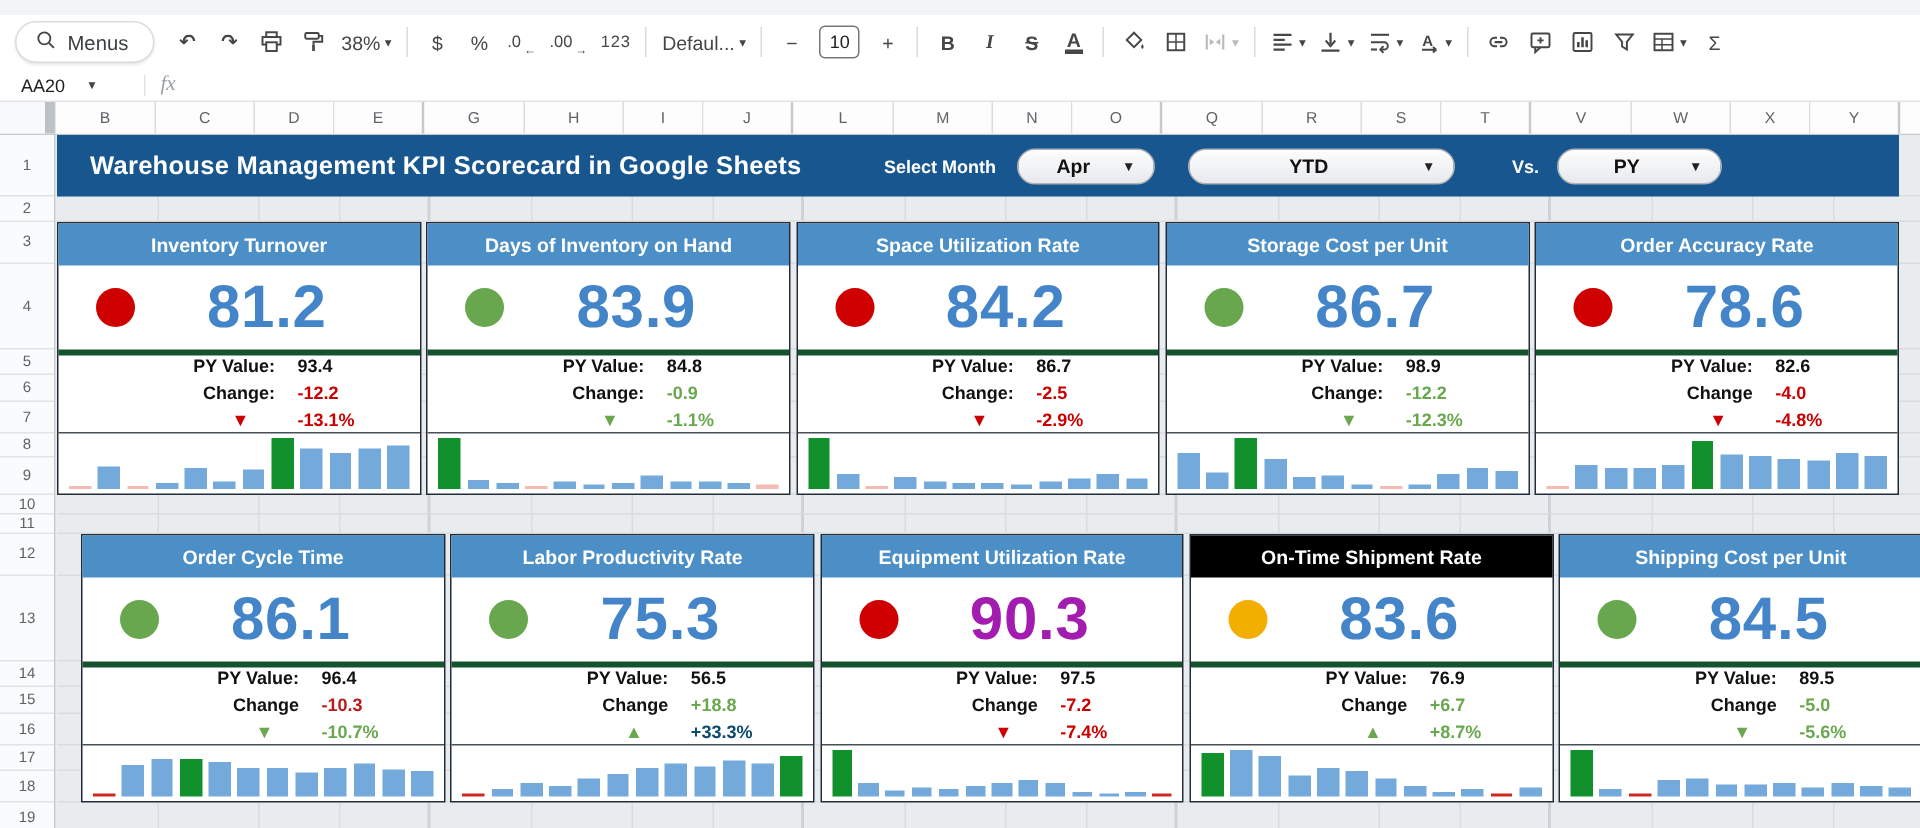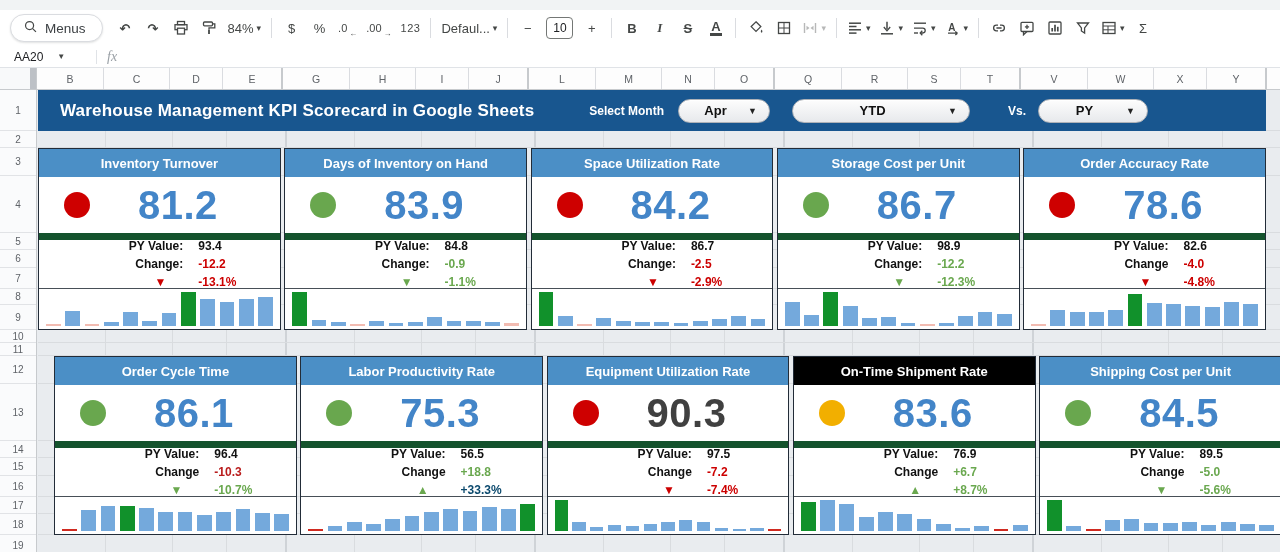--- a/index.html
+++ b/index.html
@@ -81,21 +81,21 @@
   .cardrow.r1 { top:58px; height:182px; }
   .cardrow.r2 { top:266px; height:179px;margin-left:16px; }
   .card { flex:1; background:#fff; border:1.5px solid #222c38; display:flex;
     flex-direction:column; cursor:cell; }
   .card-header { height:28px; flex:none; display:flex; align-items:center;
     justify-content:center; color:#fff; font-weight:bold; font-size:13px; }
   .card-value { height:56px; flex:none; display:flex; align-items:center; }
   .dot { width:26px; height:26px; border-radius:50%; margin-left:25px; flex:none; }
   .big { flex:1; text-align:center; font-size:40px; font-weight:bold; letter-spacing:.5px;
     margin:0 14px 0 0; line-height:1; }
-  .card-py { height:56px; flex:none; border-top:7px solid #14532d; border-bottom:1px solid #474f57;
+  .card-py { height:56px; flex:none; border-top:4px solid #14532d; border-bottom:1px solid #474f57;
     display:grid; grid-template-columns:62% 38%; align-content:center; row-gap:1px;
     font-size:12px; font-weight:bold; color:#111; }
   .py-l { text-align:right; padding-right:5px; line-height:17px; }
   .py-v { text-align:left; padding-left:10px; line-height:17px; }
   .tri { font-size:12px; padding-right:22px; line-height:16px; }
   .card-spark { flex:1; display:flex; align-items:flex-end; gap:4.5px; padding:3px 7px 3px 7px; }
   .sbar { flex:1; min-height:2px; }
 </style>
 </head>
 <body>
@@ -129,21 +129,21 @@
       <div class="tb-btn">
         <span>
           <svg viewBox="0 0 16 16">
             <rect x="2.5" y="2" width="9" height="3.8" rx="1" stroke="#444746" fill="none" stroke-width="1.3"></rect>
             <path d="M11.5 3.9 H13.8 V7.8 H8 V9.8" stroke="#444746" fill="none" stroke-width="1.3"></path>
             <rect x="7.1" y="9.8" width="1.8" height="4.2" fill="#444746"></rect>
           </svg>
         </span>
       </div>
       <div class="tb-btn">
-        <span class="tb-label">84%</span>
+        <span class="tb-label">38%</span>
         <span class="tb-caret">▾</span>
       </div>
       <div class="tb-sep"></div>
       <div class="tb-btn">
         <span style="font-weight: normal;">$</span>
       </div>
       <div class="tb-btn">
         <span style="font-weight: normal;">%</span>
       </div>
       <div class="tb-btn">
@@ -660,21 +660,21 @@
             <div class="sbar" style="height: 72%; background: rgb(116, 169, 220);"></div>
             <div class="sbar" style="height: 88%; background: rgb(17, 145, 43);"></div>
           </div>
         </div>
         <div class="card">
           <div class="card-header" style="background: rgb(75, 143, 198);">
             <span>Equipment Utilization Rate</span>
           </div>
           <div class="card-value">
             <span class="dot" style="background: rgb(206, 0, 0);"></span>
-            <span class="big" style="color: #404040;">90.3</span>
+            <span class="big" style="color: #a21caf;">90.3</span>
           </div>
           <div class="card-py">
             <div class="py-l">PY Value:</div>
             <div class="py-v">97.5</div>
             <div class="py-l">Change</div>
             <div class="py-v" style="color: rgb(204, 0, 0);">-7.2</div>
             <div class="py-l tri" style="color: rgb(204, 0, 0);">▼</div>
             <div class="py-v" style="color: rgb(204, 0, 0);">-7.4%</div>
           </div>
           <div class="card-spark">

